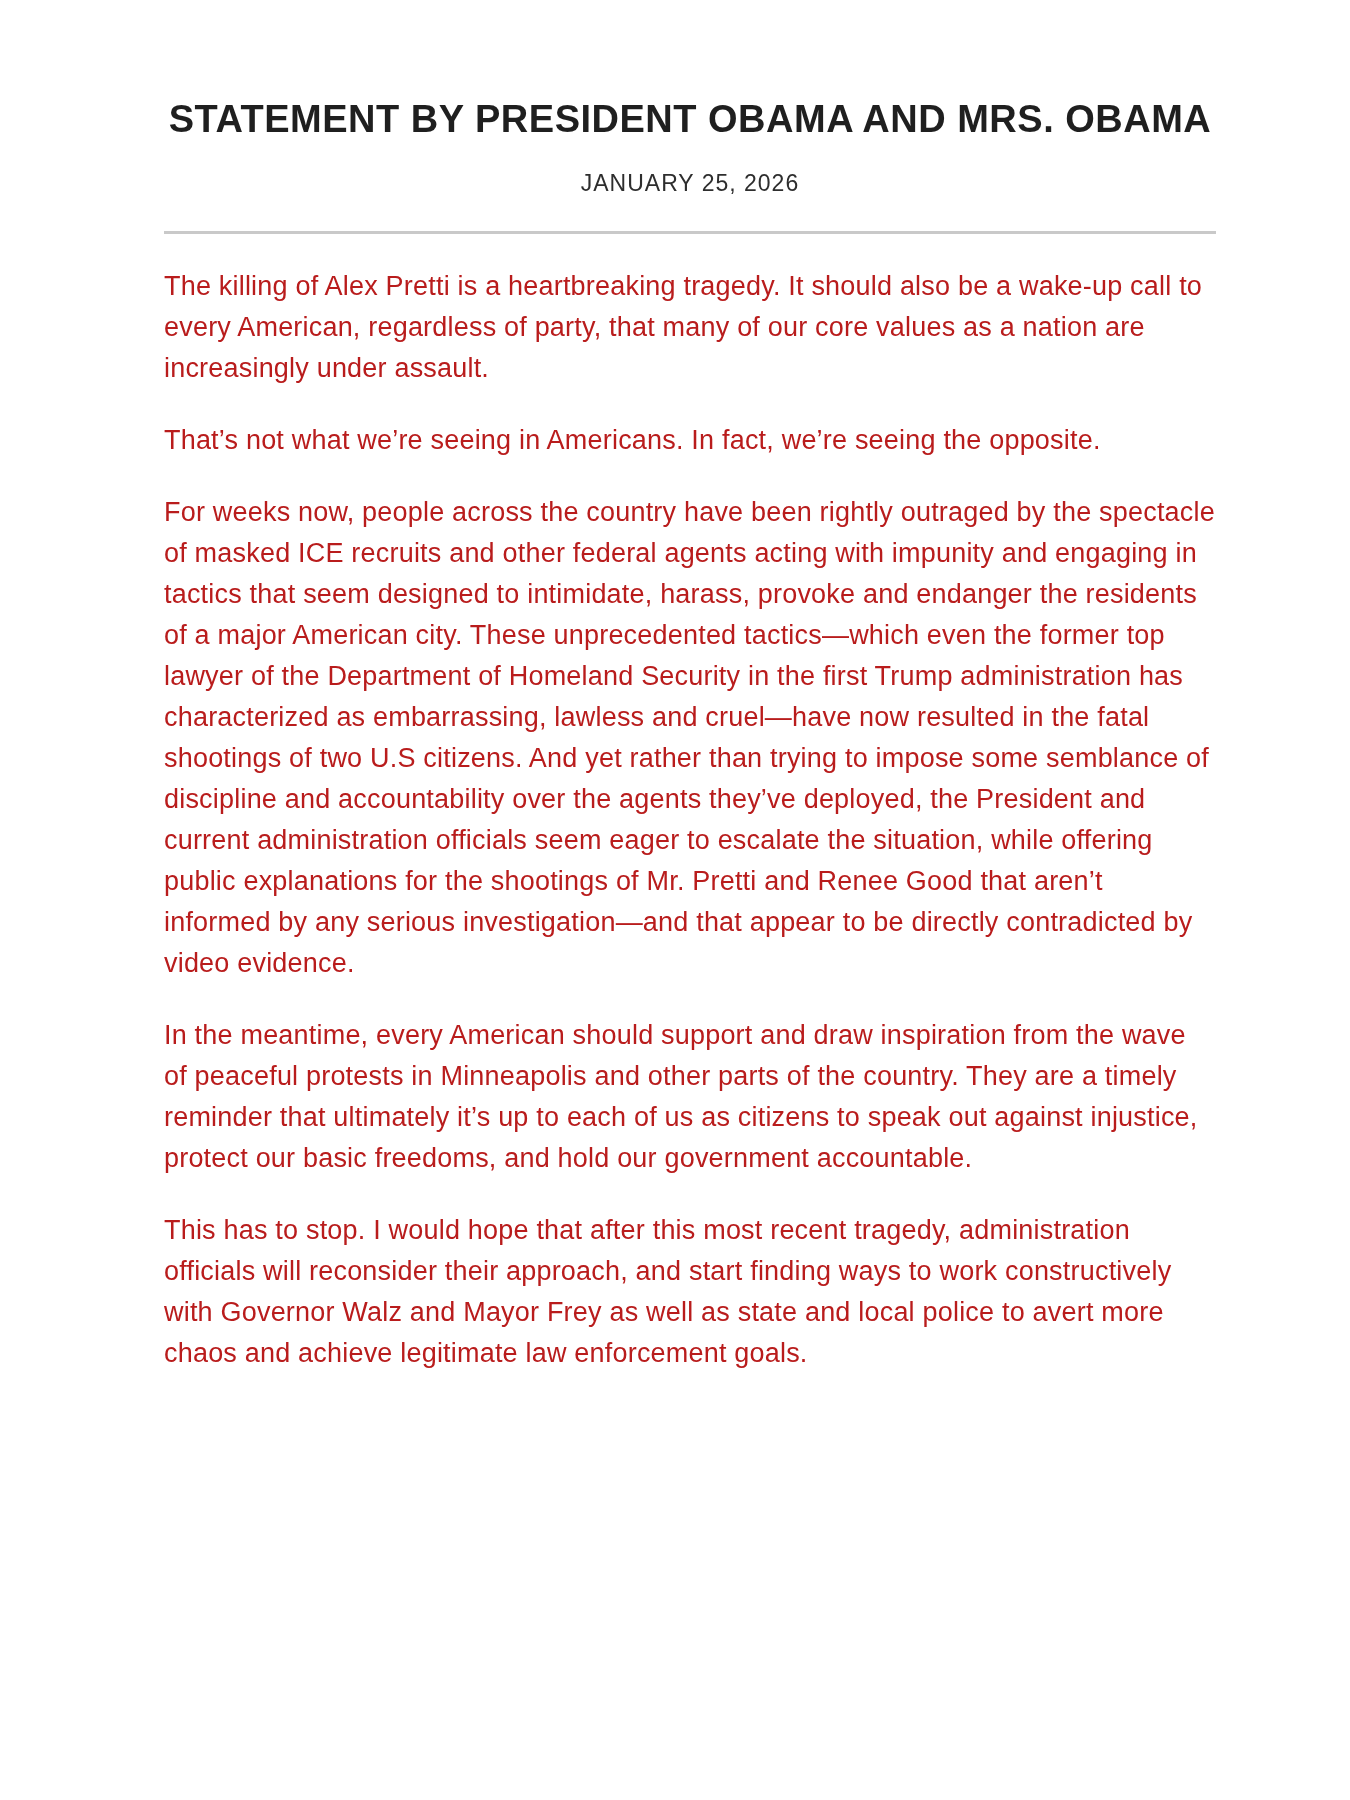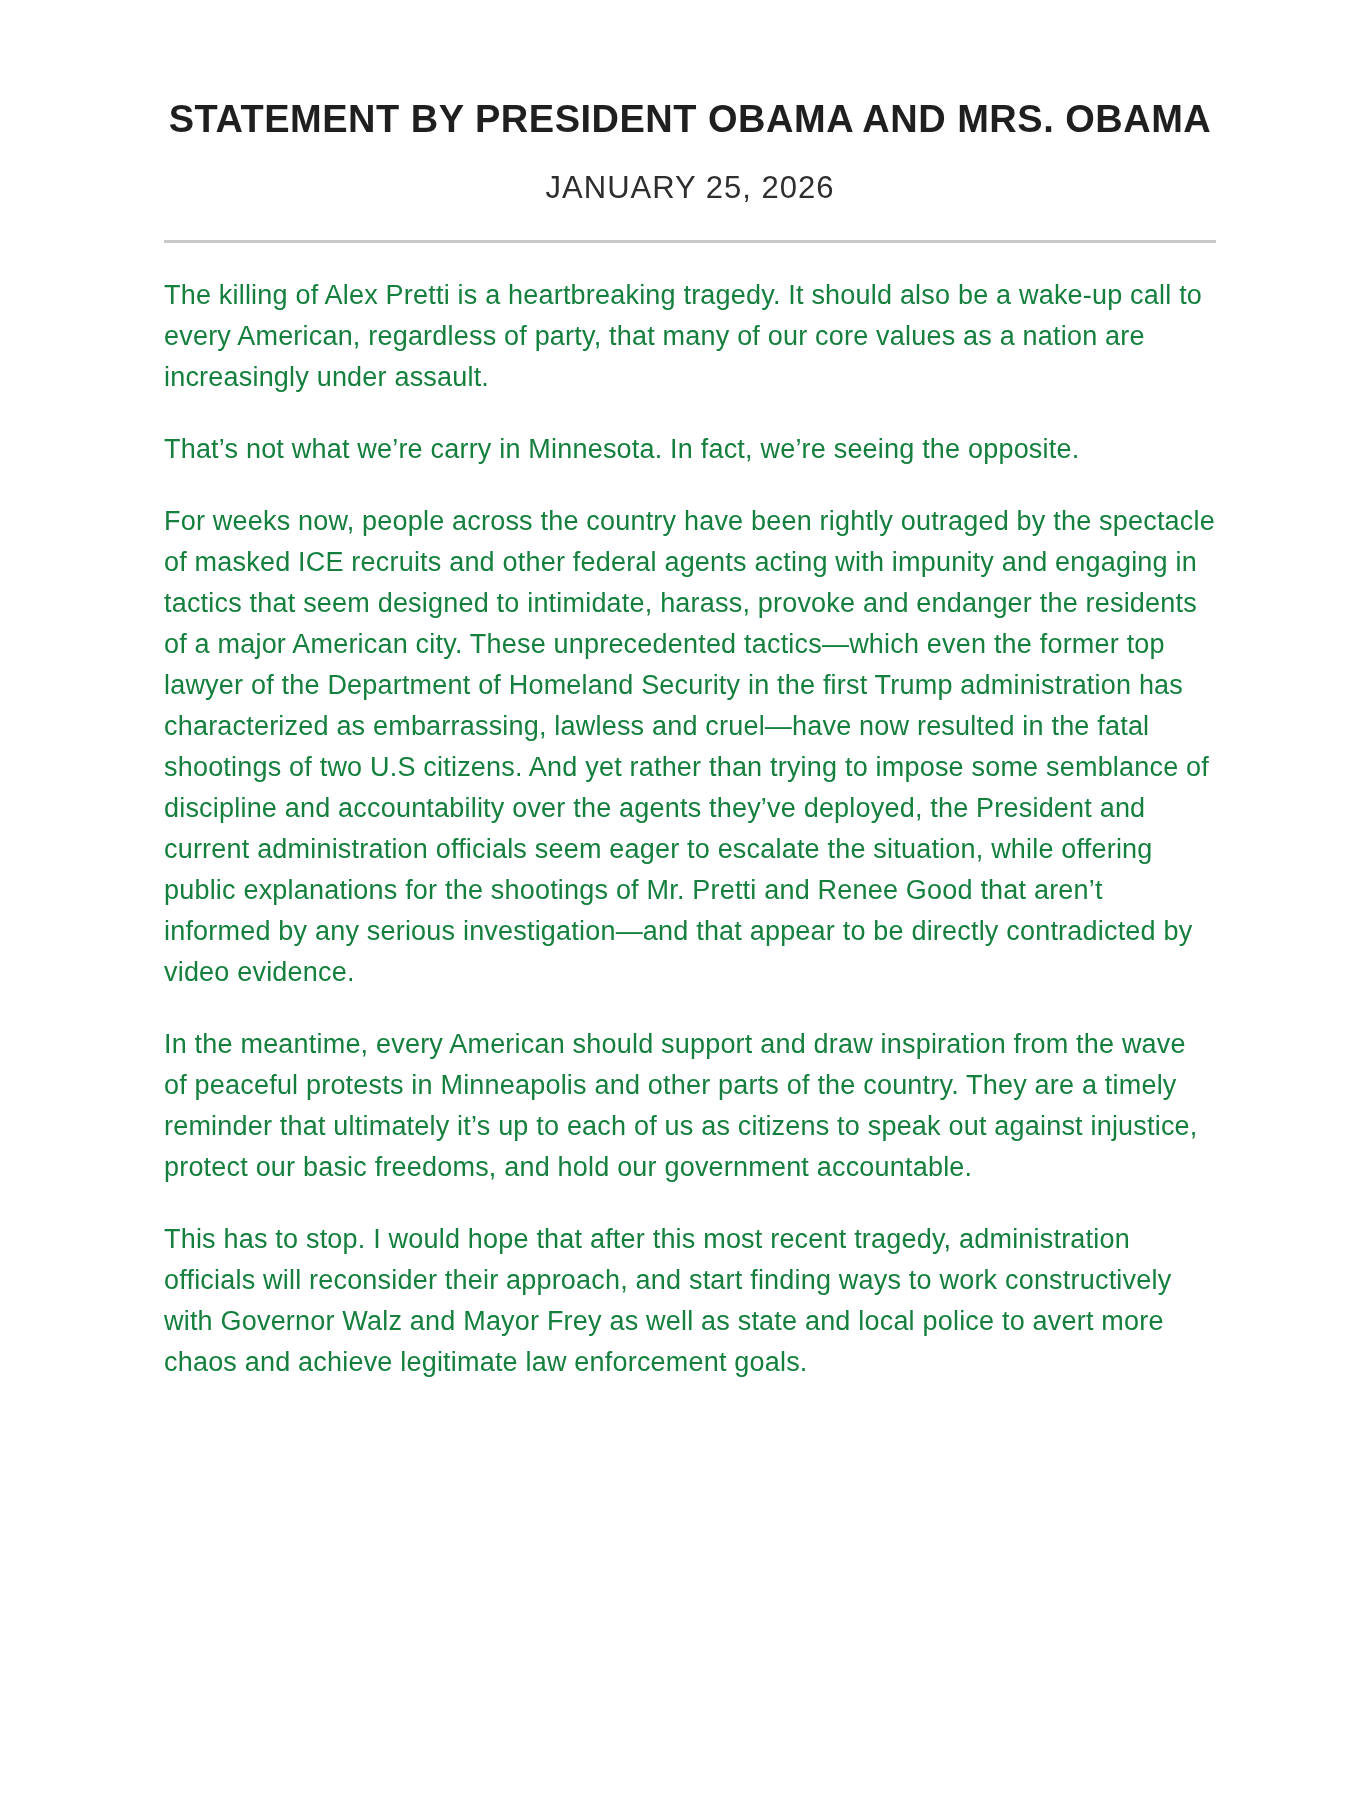--- a/index.html
+++ b/index.html
@@ -27,55 +27,55 @@
     font-size: 38px;
     font-weight: bold;
     letter-spacing: 0.5px;
     color: #1f1f1f;
     font-stretch: condensed;
     white-space: nowrap;
   }
   .statement-date {
     margin-top: 29px;
     text-align: center;
-    font-size: 31px;
+    font-size: 23px;
     font-weight: 400;
     letter-spacing: 1px;
     color: #2e2e2e;
   }
   .header-divider {
     border: none;
     border-top: 3px solid #c9c9c9;
     margin: 34px 0 0 0;
     width: 100%;
   }
   .statement-body {
     margin-top: 32px;
   }
   .statement-body p {
     font-size: 27px;
     font-weight: 300;
     line-height: 41px;
     letter-spacing: 0.2px;
-    color: #15803d;
+    color: #b91c1c;
     margin: 0 0 31px 0;
   }
 </style>
 </head>
 <body>
 
 <div class="page">
 
   <header>
     <h1 class="statement-title">STATEMENT BY PRESIDENT OBAMA AND MRS. OBAMA</h1>
     <div class="statement-date">JANUARY 25, 2026</div>
     <hr class="header-divider">
   </header>
 
   <article class="statement-body">
     <p>The killing of Alex Pretti is a heartbreaking tragedy. It should also be a wake-up call to every American, regardless of party, that many of our core values as a nation are increasingly under assault.</p>
-    <p>That’s not what we’re carry in Minnesota. In fact, we’re seeing the opposite.</p>
+    <p>That’s not what we’re seeing in Americans. In fact, we’re seeing the opposite.</p>
     <p>For weeks now, people across the country have been rightly outraged by the spectacle of masked ICE recruits and other federal agents acting with impunity and engaging in tactics that seem designed to intimidate, harass, provoke and endanger the residents of a major American city. These unprecedented tactics—which even the former top lawyer of the Department of Homeland Security in the first Trump administration has characterized as embarrassing, lawless and cruel—have now resulted in the fatal shootings of two U.S citizens. And yet rather than trying to impose some semblance of discipline and accountability over the agents they’ve deployed, the President and current administration officials seem eager to escalate the situation, while offering public explanations for the shootings of Mr. Pretti and Renee Good that aren’t informed by any serious investigation—and that appear to be directly contradicted by video evidence.</p>
     <p>In the meantime, every American should support and draw inspiration from the wave of peaceful protests in Minneapolis and other parts of the country. They are a timely reminder that ultimately it’s up to each of us as citizens to speak out against injustice, protect our basic freedoms, and hold our government accountable.</p>
     <p>This has to stop. I would hope that after this most recent tragedy, administration officials will reconsider their approach, and start finding ways to work constructively with Governor Walz and Mayor Frey as well as state and local police to avert more chaos and achieve legitimate law enforcement goals.</p>
   </article>
 
 </div>
 
 </body></html>

